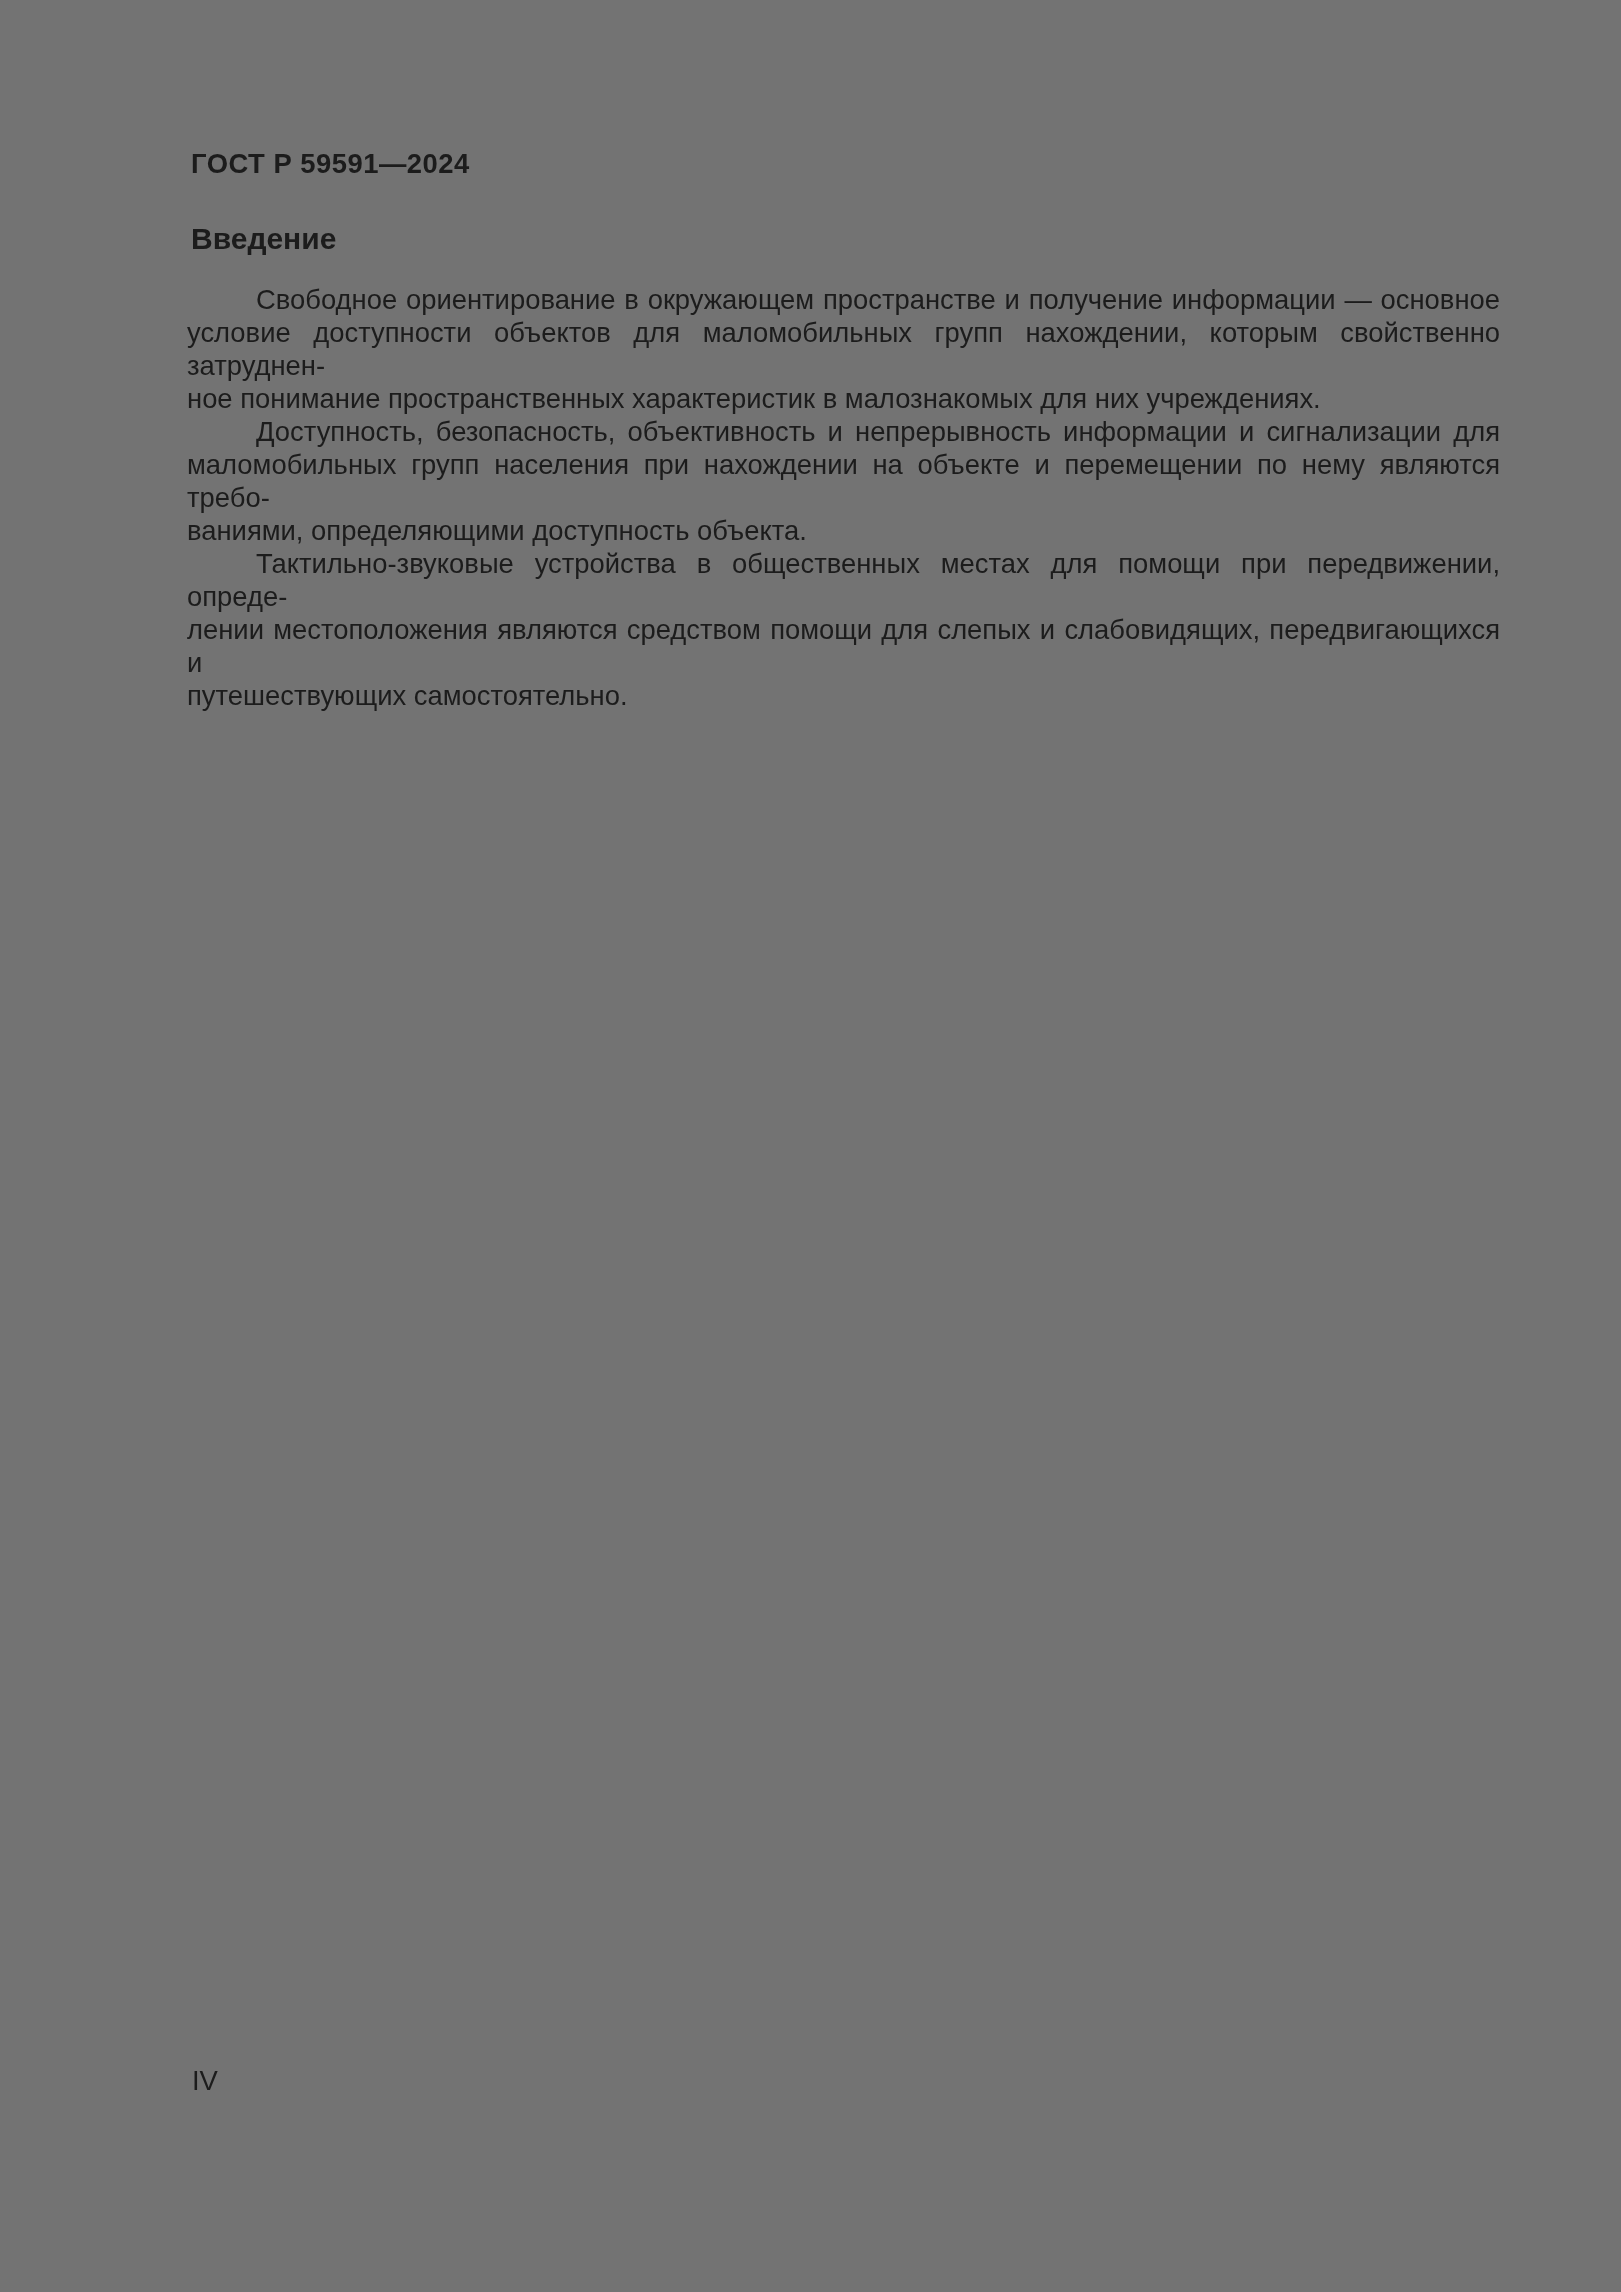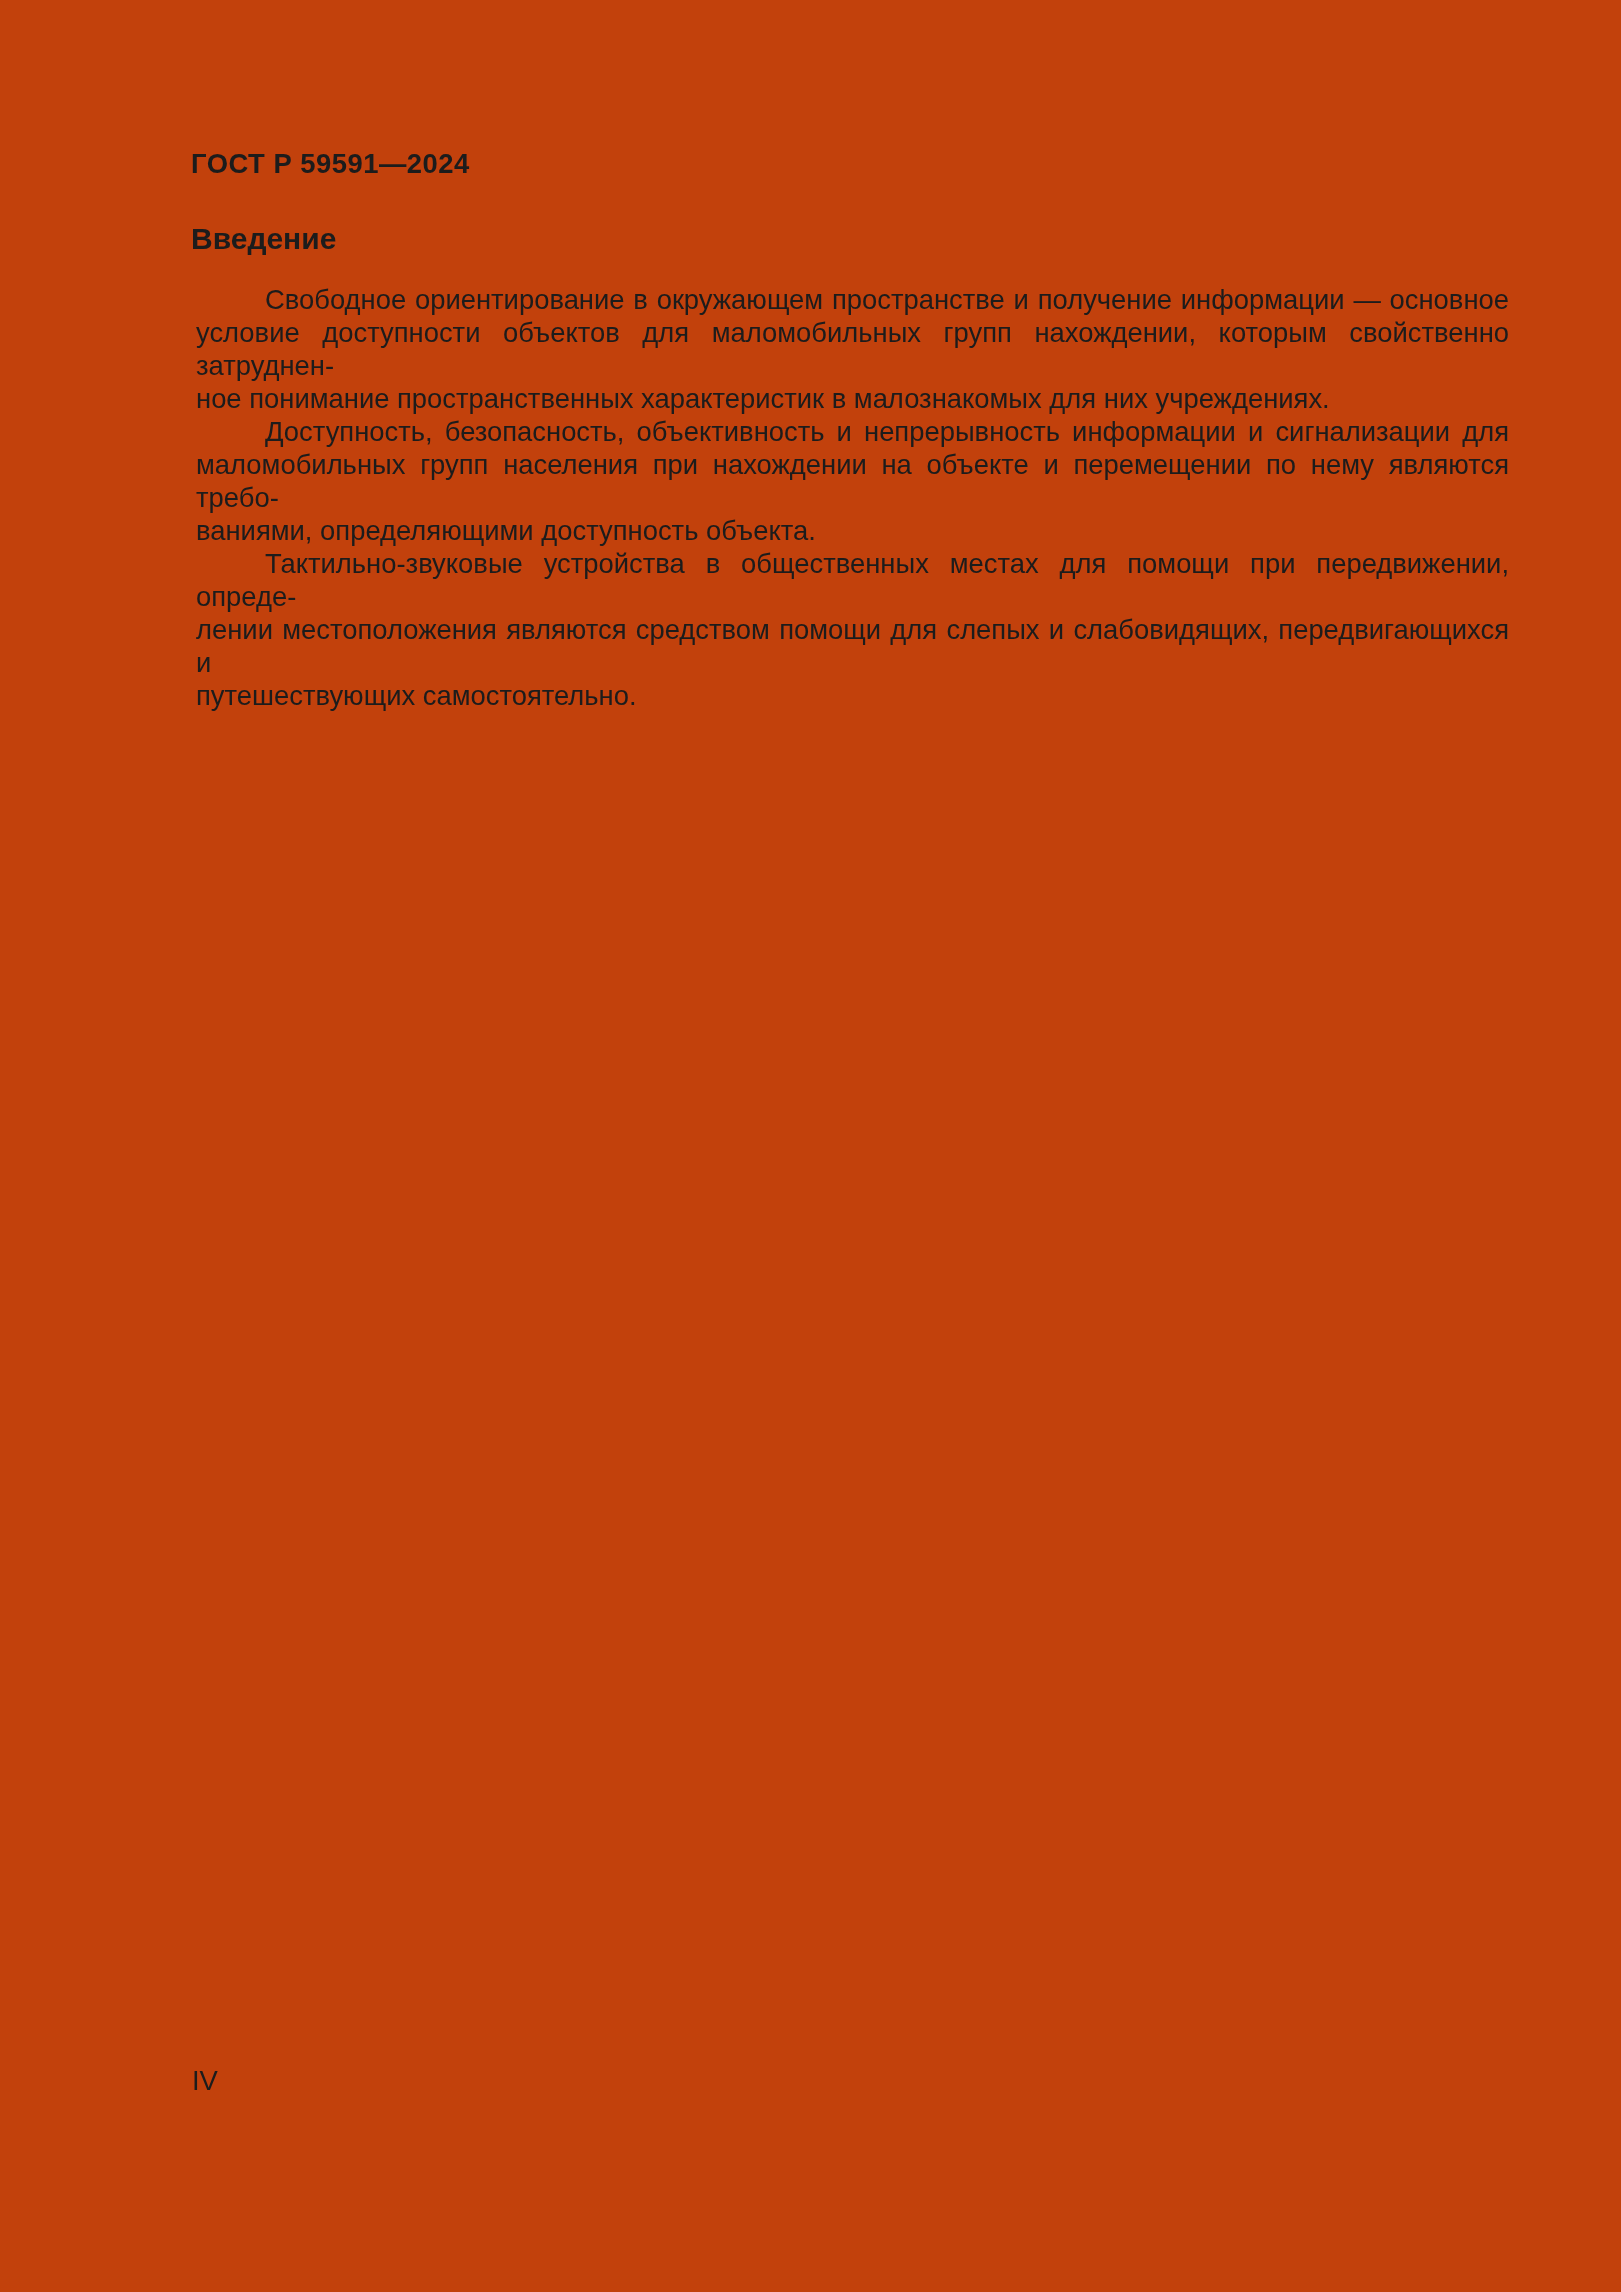--- a/index.html
+++ b/index.html
@@ -6,21 +6,21 @@
   html, body {
     margin: 0;
     padding: 0;
     background: #e9e9e9;
   }
   .page {
     position: relative;
     width: 1621px;
     height: 2293px;
     margin: 0 auto;
-    background: #c2410c;
+    background: #737373;
     font-family: "Liberation Sans", sans-serif;
     color: #1c1c1c;
     overflow: hidden;
   }
   .doc-header {
     position: absolute;
     left: 191px;
     top: 148px;
     font-size: 27.4px;
     font-weight: bold;
@@ -30,21 +30,21 @@
     position: absolute;
     left: 191px;
     top: 222px;
     width: 1313px;
     text-align: left;
     font-size: 30px;
     font-weight: bold;
   }
   .body-text {
     position: absolute;
-    left: 196px;
+    left: 187px;
     top: 283px;
     width: 1313px;
     font-size: 27.4px;
     line-height: 33px;
   }
   .body-line {
     text-align: justify;
     text-align-last: justify;
     white-space: normal;
   }

